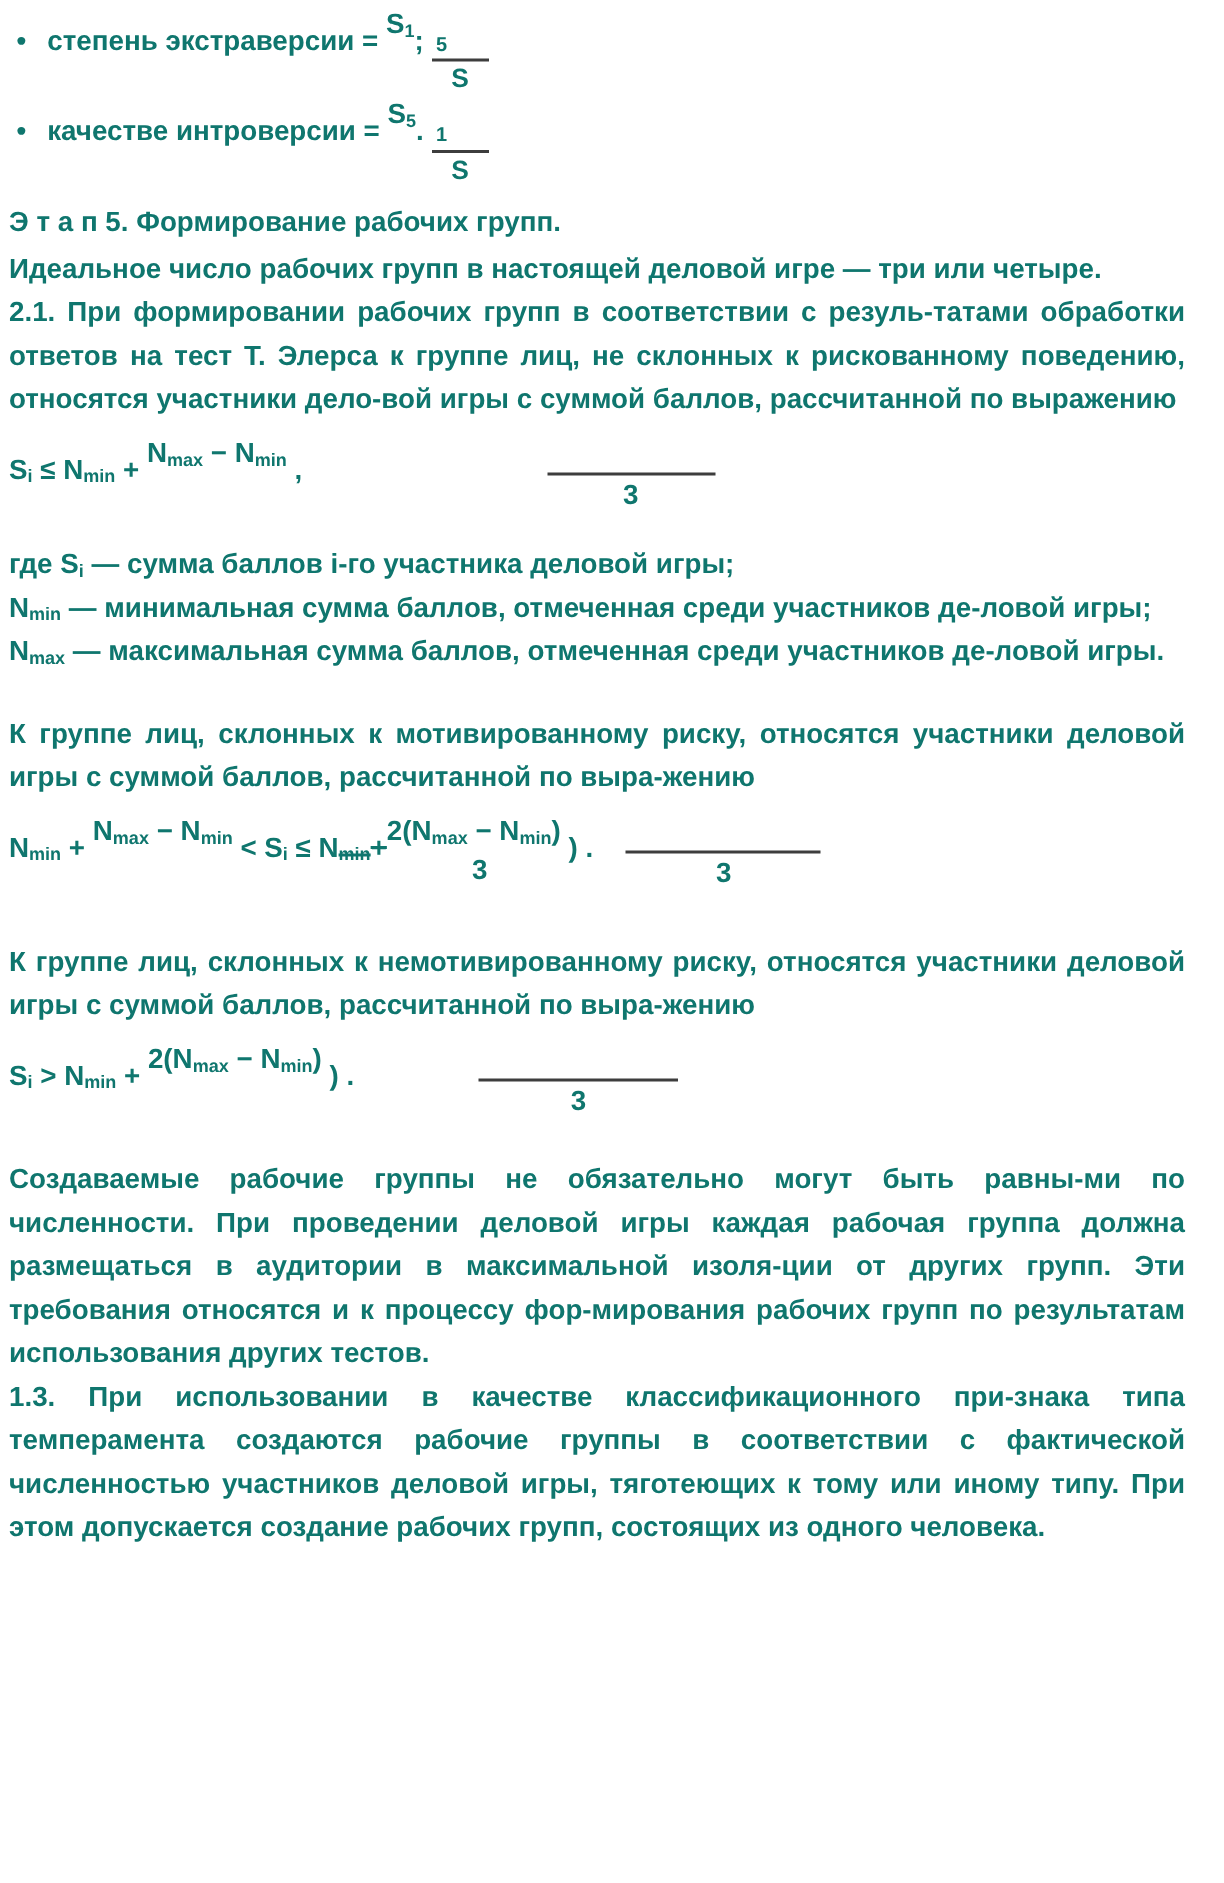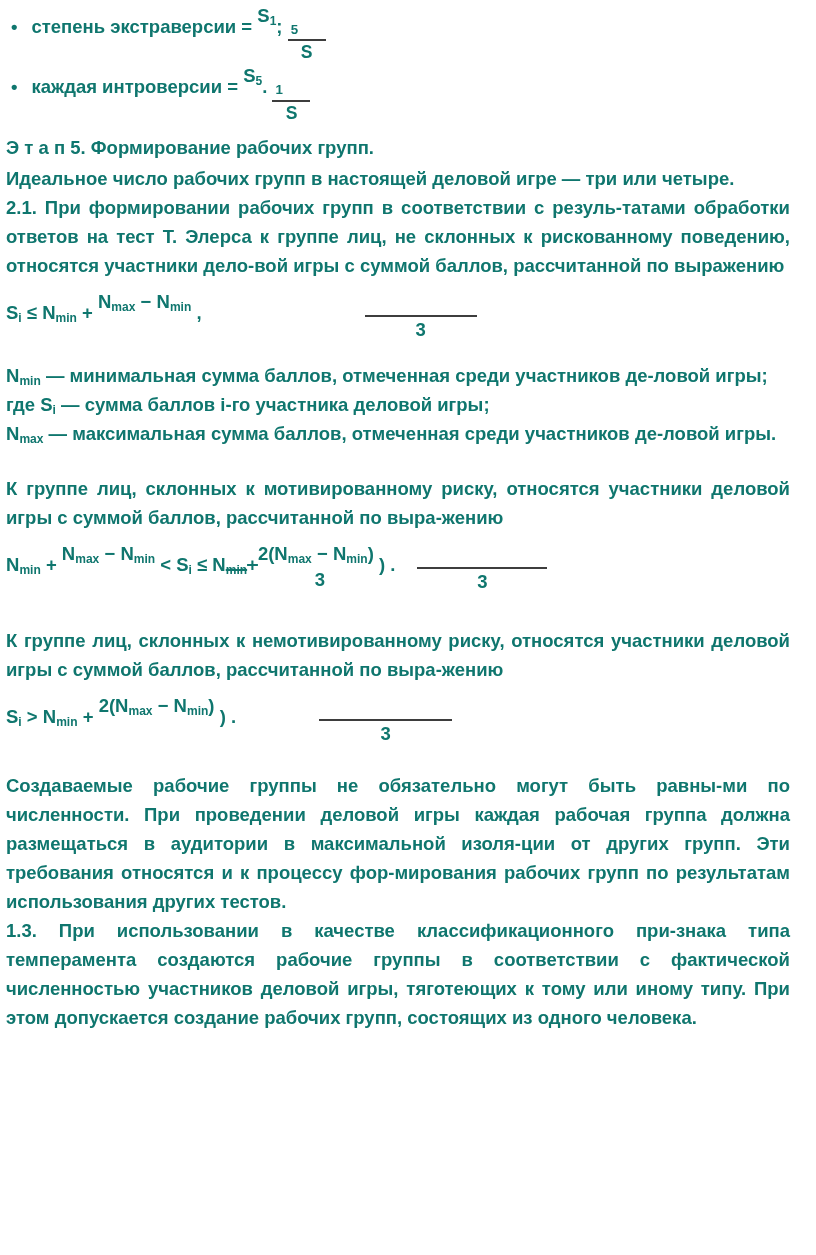--- a/index.html
+++ b/index.html
@@ -58,39 +58,39 @@
 </head>
 <body>
 
 <div class="doc">
 
   <p class="para bullet-line"><span class="marker">•</span><span>степень экстраверсии</span><span> = </span><span class="raised"><span>S</span><sub>1</sub></span><span>; </span><span class="minifrac">
         <span class="num">5</span>
         <span class="den">S</span>
       </span></p>
 
-  <p class="para bullet-line"><span class="marker">•</span><span>каждая интроверсии</span><span> = </span><span class="raised"><span>S</span><sub>5</sub></span><span>. </span><span class="minifrac">
+  <p class="para bullet-line"><span class="marker">•</span><span>качестве интроверсии</span><span> = </span><span class="raised"><span>S</span><sub>5</sub></span><span>. </span><span class="minifrac">
         <span class="num">1</span>
         <span class="den">S</span>
       </span></p>
 
   <p class="para left stage">Э т а п  5. Формирование рабочих групп.</p>
 
   <p class="para">Идеальное число рабочих групп в настоящей деловой игре — три или четыре.</p>
 
   <p class="para">2.1. При формировании рабочих групп в соответствии с резуль-татами обработки ответов на тест Т. Элерса к группе лиц, не склонных к рискованному поведению, относятся участники дело-вой игры с суммой баллов, рассчитанной по выражению</p>
 
   <div class="formula-line"><span><span>S</span><sub>i</sub><span> ≤ </span><span>N</span><sub>min</sub><span> + </span><span class="raised"><span>N</span><sub>max</sub><span> − </span><span>N</span><sub>min</sub></span><span> ,</span></span><span class="bar3" style="width:112px; margin-left:163px;">
         <span class="bar"></span>
         <span>3</span>
       </span></div>
 
+  <p class="para"><span>где </span><span>S</span><sub>i</sub><span> — сумма баллов i-го участника деловой игры;</span></p>
+
   <p class="para"><span>N</span><sub>min</sub><span> — минимальная сумма баллов, отмеченная среди участников де-ловой игры;</span></p>
-
-  <p class="para"><span>где </span><span>S</span><sub>i</sub><span> — сумма баллов i-го участника деловой игры;</span></p>
 
   <p class="para"><span>N</span><sub>max</sub><span> — максимальная сумма баллов, отмеченная среди участников де-ловой игры.</span></p>
 
   <p class="para gap-top">К группе лиц, склонных к мотивированному риску, относятся участники деловой игры с суммой баллов, рассчитанной по выра-жению</p>
 
   <div class="formula-line"><span><span>N</span><sub>min</sub><span> + </span><span class="raised"><span>N</span><sub>max</sub><span> − </span><span>N</span><sub>min</sub></span><span> &lt; </span><span>S</span><sub>i</sub><span> ≤ </span><span>N</span><sub class="struck">min</sub><span class="struck">+</span><span class="stackfrac">
           <span><span>2(</span><span>N</span><sub>max</sub><span> − </span><span>N</span><sub>min</sub><span>)</span></span>
           <span class="den">3</span>
         </span><span> ) .</span></span><span class="bar3" style="width:130px; margin-left:22px;">
         <span class="bar"></span>

